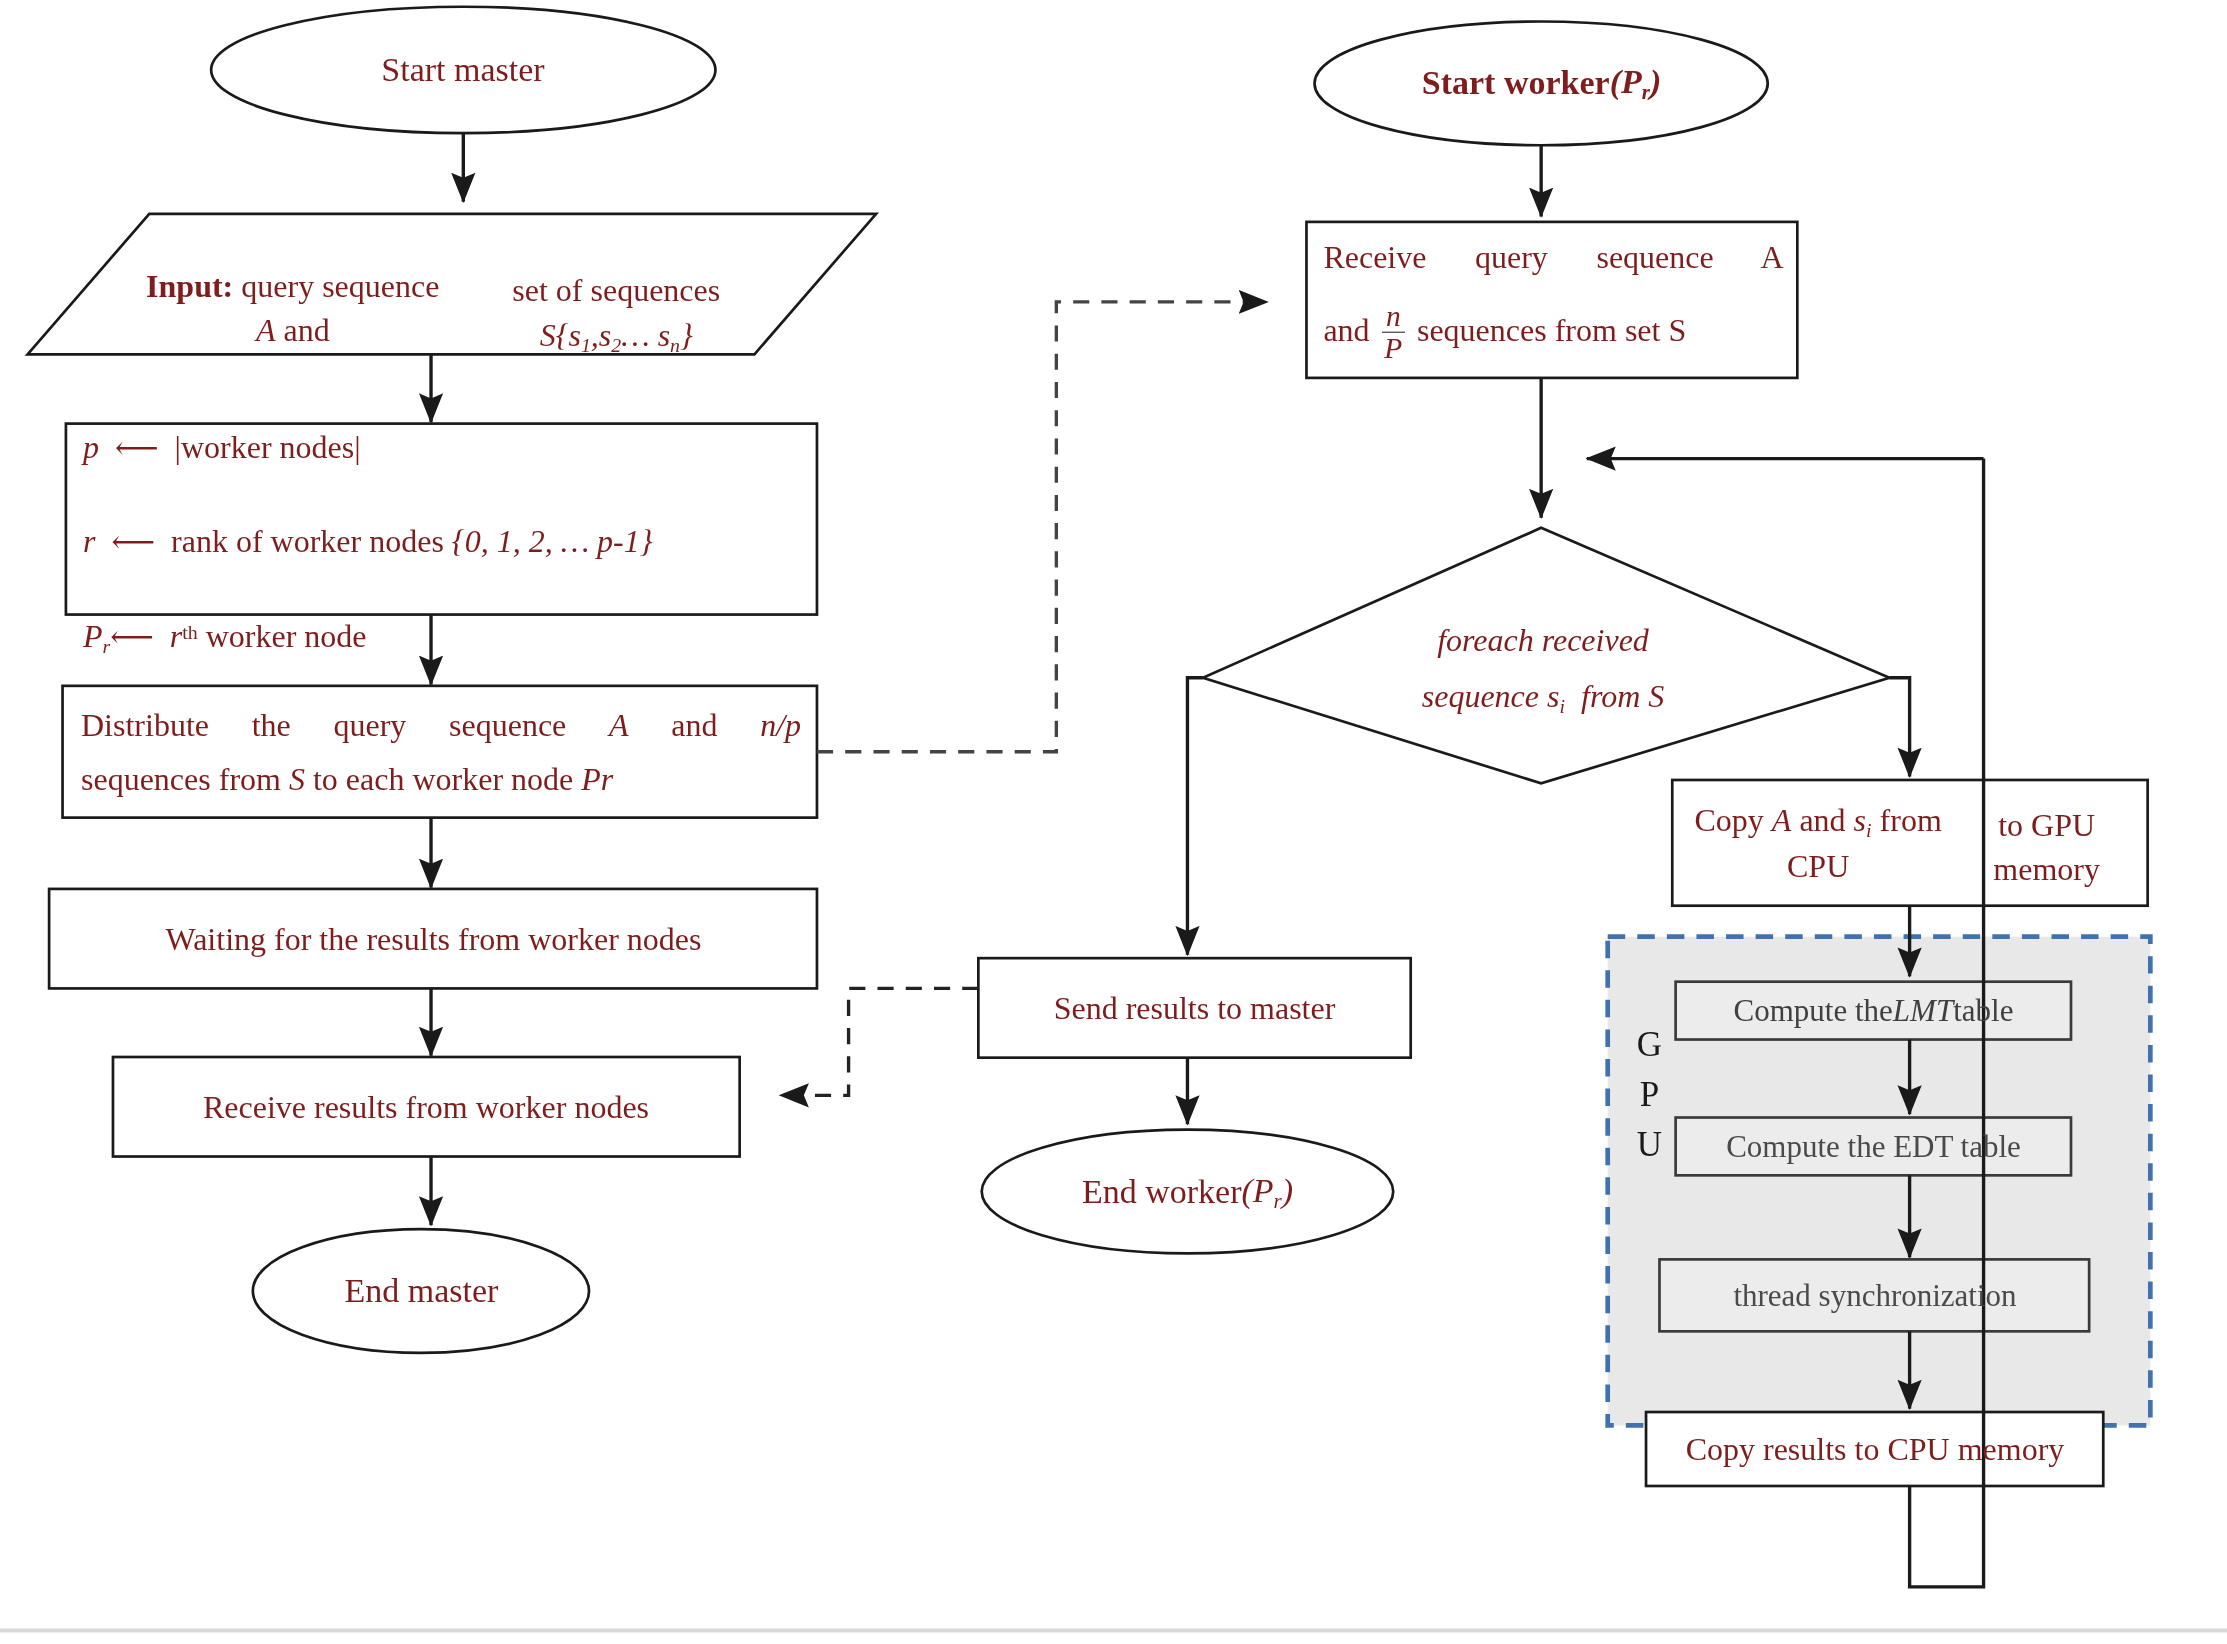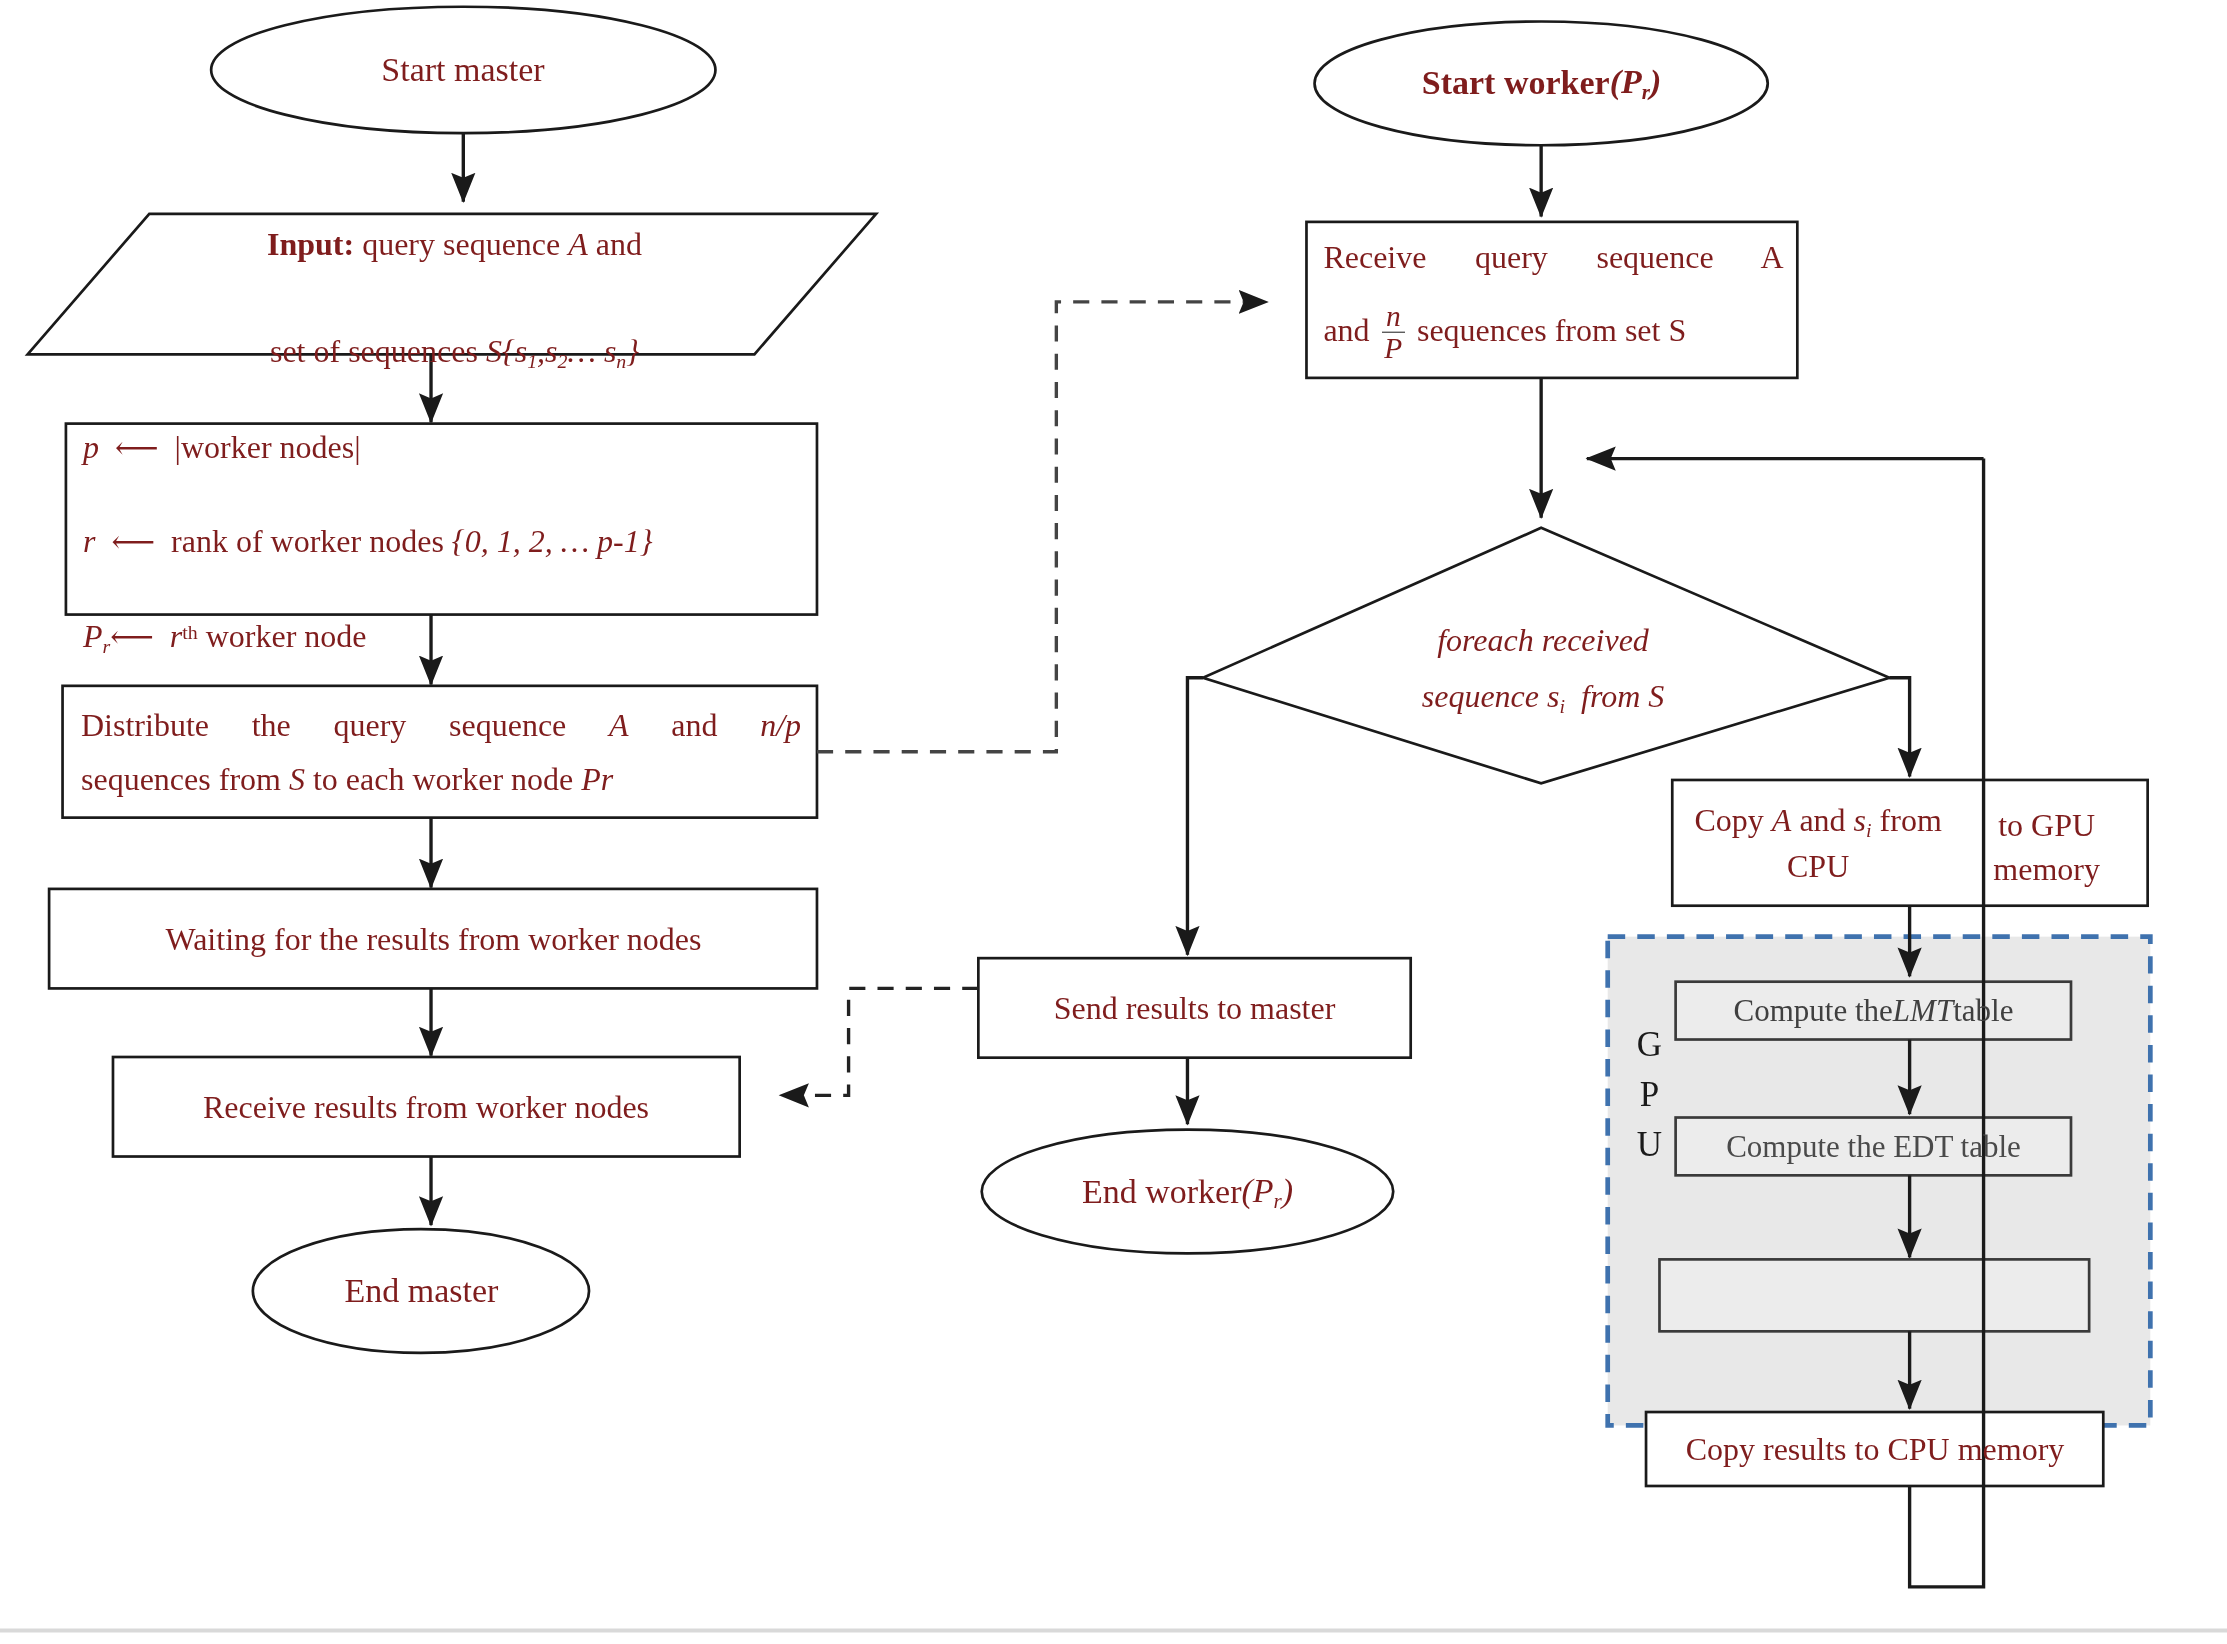--- a/index.html
+++ b/index.html
@@ -111,21 +111,21 @@
 
     <rect x="2448" y="2100" width="680" height="110" fill="#fff" stroke="#1a1a1a" stroke-width="4"></rect>
 
     <path d="M2840,2210 L2840,2360 L2950,2360 L2950,682" fill="none" stroke="#1a1a1a" stroke-width="5"></path>
 
     <line x1="0" y1="2425" x2="3312" y2="2425" stroke="#d9d9d9" stroke-width="6"></line>
   </svg>
 
   <div class="node-text f50" style="left:211px;top:39px;width:504px;height:62px;">Start master</div>
 
-  <div class="node-text f48" style="left:135px;top:219px;width:639px;height:114px;flex-direction:column;gap:8px;">
+  <div class="node-text f48" style="left:135px;top:229px;width:639px;height:114px;flex-direction:row;gap:8px;">
     <div style="width:100%;text-align:center;">
       <span class="bd">Input:</span><span>&nbsp;query sequence <i>A</i> and</span>
     </div>
     <div style="width:100%;text-align:center;margin-top:10.8px;">
       set of sequences <i>S{s<sub>1</sub>,s<sub>2</sub>… s<sub>n</sub>}</i>
     </div>
   </div>
 
   <div class="node-text f48" style="left:83px;top:436px;width:726px;height:168px;flex-direction:column;align-items:flex-start;justify-content:center;">
     <div style="margin:2.7px 0;">
@@ -174,17 +174,18 @@
   <div class="gpu-letters" style="left:1626px;top:1025px;width:47px;">
     <div>G</div>
     <div style="margin-top:10.8px;">P</div>
     <div style="margin-top:10.8px;">U</div>
   </div>
 
   <div class="node-text f46" style="left:1681px;top:982px;width:385px;height:58px;color:#404040;">Compute the <i>LMT</i> table</div>
 
   <div class="node-text f46" style="left:1681px;top:1118px;width:385px;height:58px;color:#4a4a4a;">Compute the EDT table</div>
 
+  <div class="node-text f46" style="left:1667px;top:1260px;width:416px;height:72px;color:#4a4a4a;">thread synchronization</div>
 
   <div class="node-text f48" style="left:1653px;top:1412px;width:444px;height:74px;">Copy results to CPU memory</div>
 
 </div>
 
 
 </body></html>

